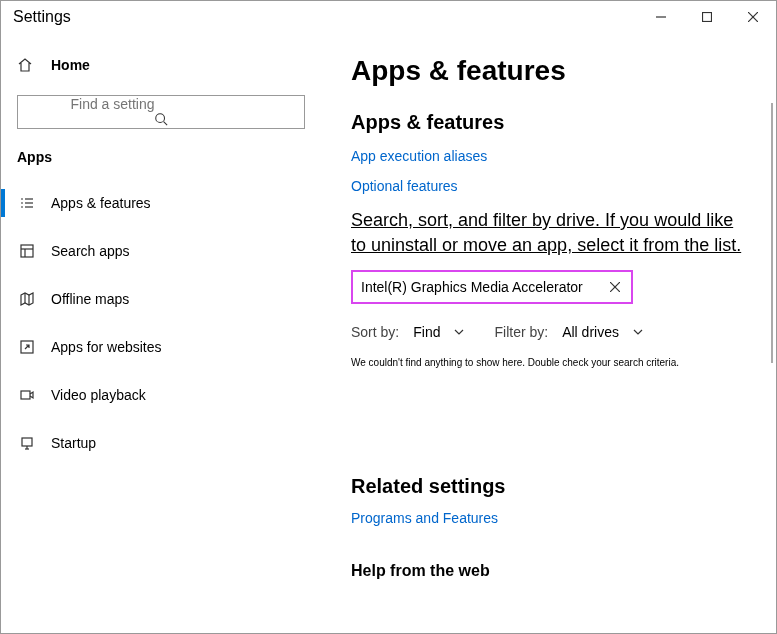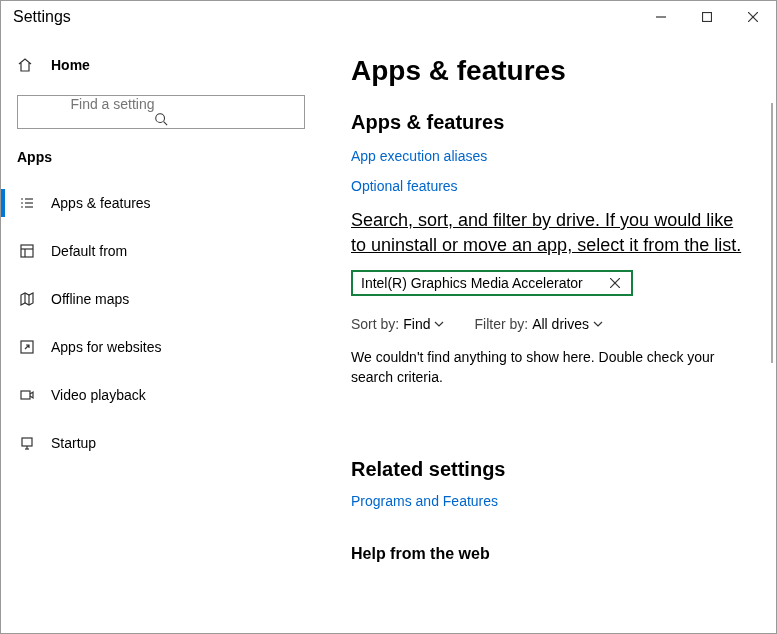--- a/index.html
+++ b/index.html
@@ -20,27 +20,27 @@
     .nav-list { display: flex; flex-direction: column; margin-top: 4px; }
     .nav-item { height: 48px; display: flex; align-items: center; padding-left: 16px; cursor: pointer; position: relative; }
     .nav-item .icon { width: 20px; display:flex; align-items:center; justify-content:center; }
     .nav-item .label { margin-left: 14px; font-size: 14px; }
     .nav-item.selected::before { content:""; position:absolute; left:0; top:10px; bottom:10px; width:4px; background:#0078d4; }
     .main { flex: 1; padding: 22px 30px 0 30px; overflow: hidden; position: relative; }
     .page-title { font-size: 28px; font-weight: 600; margin-bottom: 24px; }
     .section-title { font-size: 20px; font-weight: 600; margin-bottom: 14px; }
     .link { color: #0066cc; font-size: 14px; margin-bottom: 14px; cursor: pointer; display: block; }
     .desc { font-size: 18px; margin-bottom: 12px; line-height: 1.4; max-width: 400px; text-decoration: underline; }
-    .app-search { border: 2px solid #15803d; height: 26px; width: 282px; display: flex; align-items: center; padding: 0 8px; margin-bottom: 20px; }
+    .app-search { border: 2px solid #d946ef; height: 34px; width: 282px; display: flex; align-items: center; padding: 0 8px; margin-bottom: 20px; }
     .app-search input { border:none; outline:none; flex:1; font-size:14px; }
     .app-search .clear { width:16px; height:16px; cursor:pointer; display:flex; align-items:center; justify-content:center; }
     .filter-row { display:flex; gap:30px; font-size:14px; margin-bottom:16px; color:#444; }
-    .filter-row .control { cursor:pointer; display:flex; align-items:center; gap:4px; }
+    .filter-row .control { cursor:pointer; display:flex; align-items:center; gap:14px; }
     .filter-row .strong { color:#000; }
-    .empty-msg { font-size:14px; line-height:1.4; max-width: 400px; margin-bottom: 70px; }
+    .empty-msg { font-size:10px; line-height:1.4; max-width: 400px; margin-bottom: 105px; }
     .related-title { font-size: 20px; font-weight: 600; margin-bottom: 12px; margin-top: 48px; }
     .help-title { font-size: 16px; font-weight: 600; margin-top: 36px; }
     .scroll-indicator { position:absolute; right:3px; top:70px; width:2px; height:260px; background:#aaa; }
     svg { stroke: #333; stroke-width: 1.2; fill: none; }
   </style>
 </head>
 <body>
 
 <div class="titlebar">
   <span class="titlebar-title">Settings</span>
@@ -97,21 +97,21 @@
         <span class="label">Apps &amp; features</span>
       </div>
       <div class="nav-item">
         <span class="icon">
             <svg width="16" height="16" viewBox="0 0 16 16">
               <rect x="2" y="2" width="12" height="12"></rect>
               <line x1="2" y1="6" x2="14" y2="6"></line>
               <line x1="6" y1="6" x2="6" y2="14"></line>
             </svg>
           </span>
-        <span class="label">Default from</span>
+        <span class="label">Search apps</span>
       </div>
       <div class="nav-item">
         <span class="icon">
             <svg width="16" height="16" viewBox="0 0 16 16">
               <path d="M2 4 L6 2 L10 4 L14 2 V12 L10 14 L6 12 L2 14 Z"></path>
               <line x1="6" y1="2" x2="6" y2="12"></line>
               <line x1="10" y1="4" x2="10" y2="14"></line>
             </svg>
           </span>
         <span class="label">Offline maps</span>

